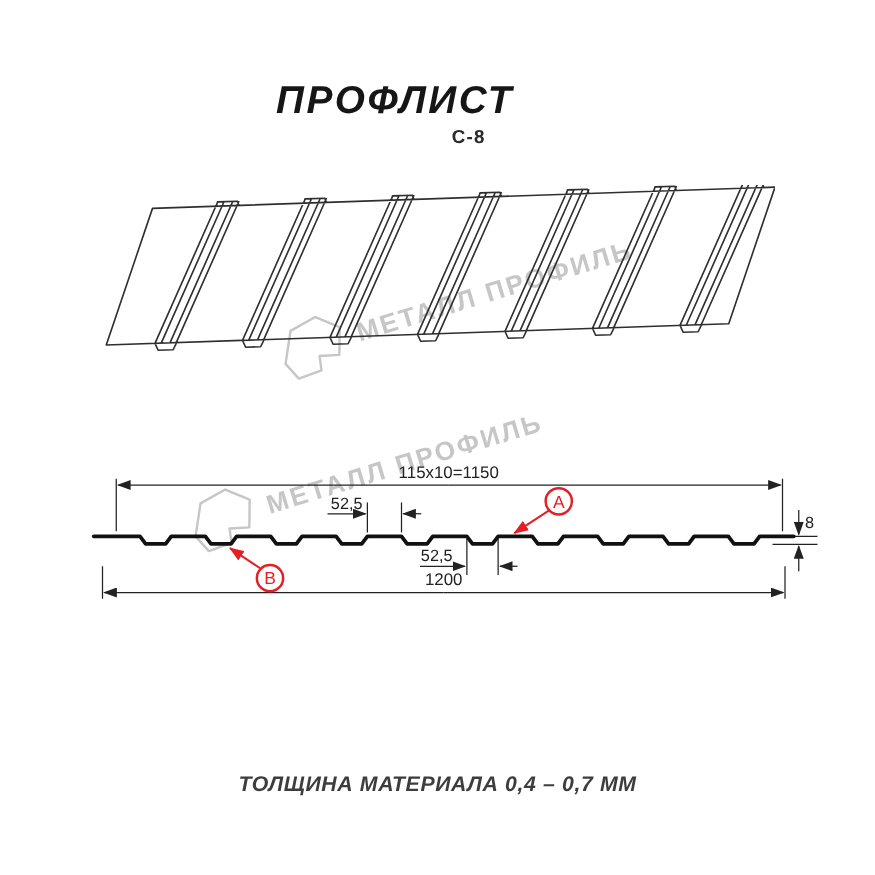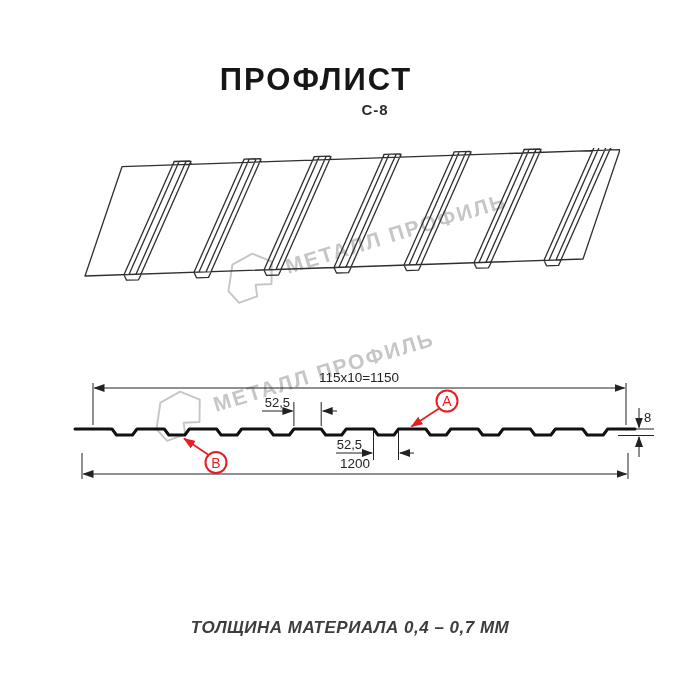--- a/index.html
+++ b/index.html
@@ -2,21 +2,21 @@
 <html><head>
 <meta charset="utf-8">
 <style>
   html,body{margin:0;padding:0;}
   body{
     width:700px;height:700px;background:#ffffff;position:relative;overflow:hidden;
     font-family:"Liberation Sans","DejaVu Sans",sans-serif;
   }
   .title{
     position:absolute;top:62px;left:0;width:632px;text-align:center;
-    font-size:31px;font-weight:bold;letter-spacing:2px;color:#161616;
+    font-size:31px;font-weight:bold;letter-spacing:2px;color:#161616;font-style:italic;
   }
   .subtitle{
     position:absolute;top:101px;left:0;width:700px;text-align:center;
     font-size:15px;font-weight:bold;letter-spacing:1px;color:#2b2b2b;margin-left:25px;
   }
   .footer-note{
     position:absolute;top:618px;left:0;width:700px;text-align:center;
     font-size:17px;font-weight:bold;letter-spacing:0.5px;color:#3d3d3d;font-style:italic;
   }
   .view3d{position:absolute;left:60px;top:148px;width:560px;height:160px;}

